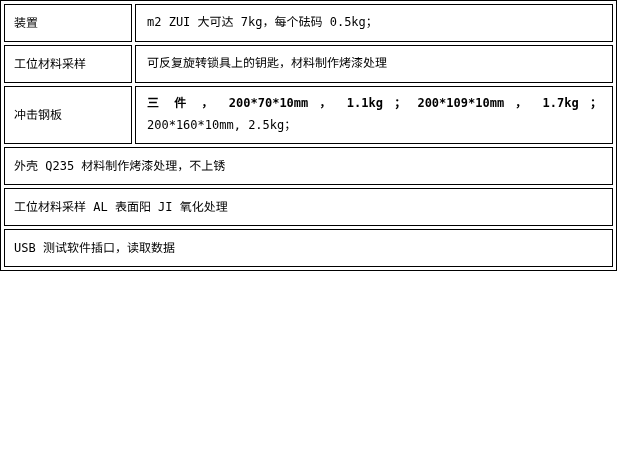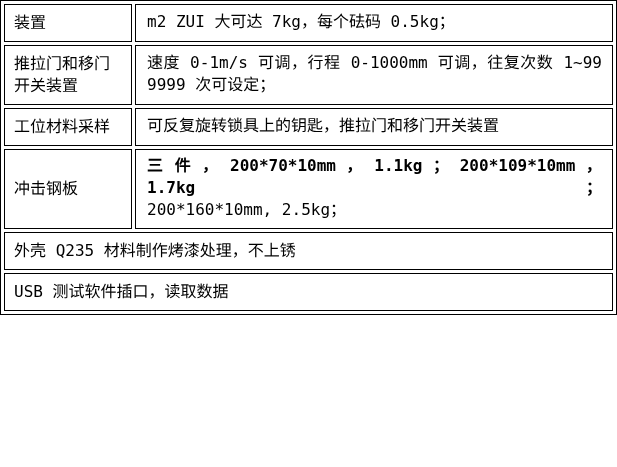--- a/index.html
+++ b/index.html
@@ -18,21 +18,21 @@
     width: 617px;
     table-layout: fixed;
     border-collapse: separate;
     border-spacing: 3px;
     border: 1px solid #000000;
     background: #ffffff;
     box-sizing: border-box;
   }
   table.spec-table td {
     border: 1px solid #000000;
-    font-size: 16px;
+    font-size: 12px;
     line-height: 22px;
     vertical-align: middle;
     background: #ffffff;
     box-sizing: border-box;
     word-break: break-all;
     overflow: hidden;
     margin-left: 16px;
   }
   td.label-cell {
     padding: 7px 8px 7px 9px;
@@ -63,34 +63,33 @@
   <colgroup>
     <col style="width:128px">
     <col>
   </colgroup>
   <tbody>
     <tr>
       <td class="label-cell">装置</td>
       <td class="value-cell">m2 ZUI 大可达 7kg，每个砝码 0.5kg；</td>
     </tr>
     <tr>
-      <td class="label-cell">推拉门和移门开关装置</td>
-      <td class="value-cell">速度 0-1m/s 可调，行程 0-1000mm 可调，往复次数 1~999999 次可设定；</td>
-    </tr>
-    <tr>
       <td class="label-cell">工位材料采样</td>
-      <td class="value-cell">可反复旋转锁具上的钥匙，推拉门和移门开关装置</td>
+      <td class="value-cell">可反复旋转锁具上的钥匙，材料制作烤漆处理</td>
     </tr>
     <tr>
       <td class="label-cell">冲击钢板</td>
       <td class="value-cell">
         <div class="justify-line">三 件 ， 200*70*10mm ， 1.1kg ； 200*109*10mm ， 1.7kg ；</div>
         <div class="plain-line">200*160*10mm, 2.5kg；</div>
       </td>
     </tr>
     <tr>
       <td class="full-cell" colspan="2">外壳 Q235 材料制作烤漆处理，不上锈</td>
     </tr>
     <tr>
+      <td class="full-cell" colspan="2">工位材料采样 AL 表面阳 JI 氧化处理</td>
+    </tr>
+    <tr>
       <td class="full-cell" colspan="2">USB 测试软件插口，读取数据</td>
     </tr>
   </tbody>
 </table>
 
 </body></html>

